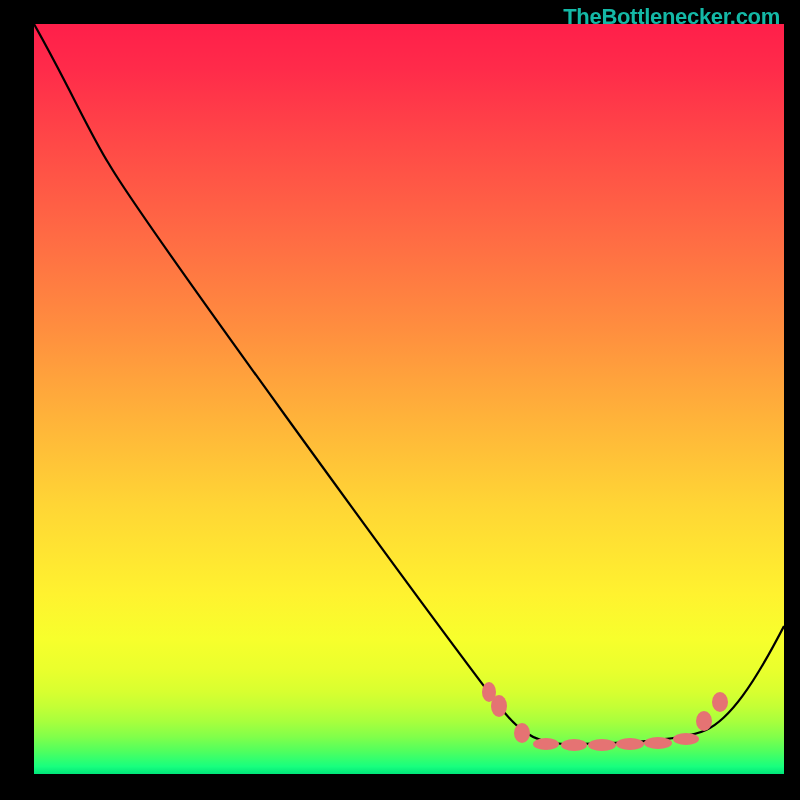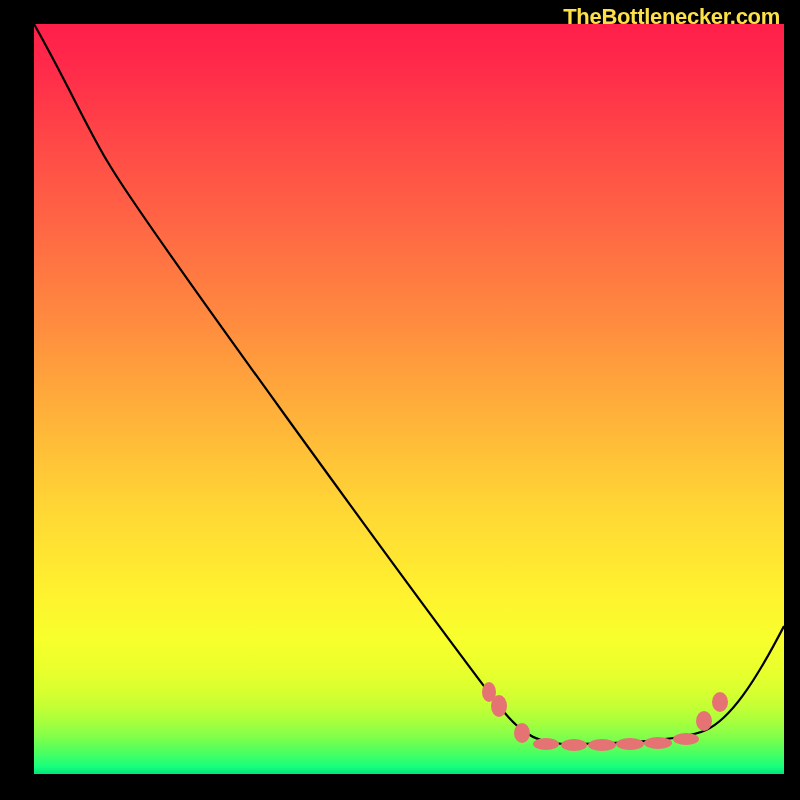--- a/index.html
+++ b/index.html
@@ -45,21 +45,21 @@
       #00e57a 100%
     );
   }
   .attribution {
     position: absolute;
     top: 4px;
     right: 20px;
     font-family: Arial, Helvetica, sans-serif;
     font-size: 22px;
     font-weight: 700;
-    color: #fde047;
+    color: #14b8a6;
     letter-spacing: -0.3px;
     text-align: right;
   }
   svg.curve {
     position: absolute;
     left: 0;
     top: 0;
     width: 100%;
     height: 100%;
     pointer-events: none;

